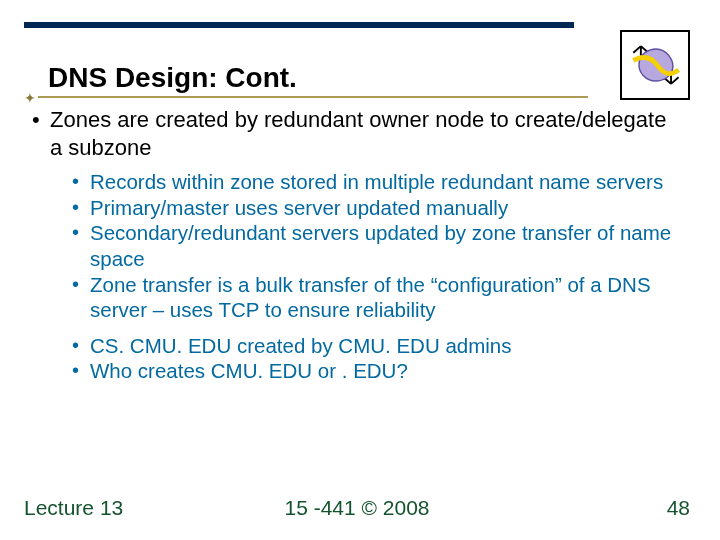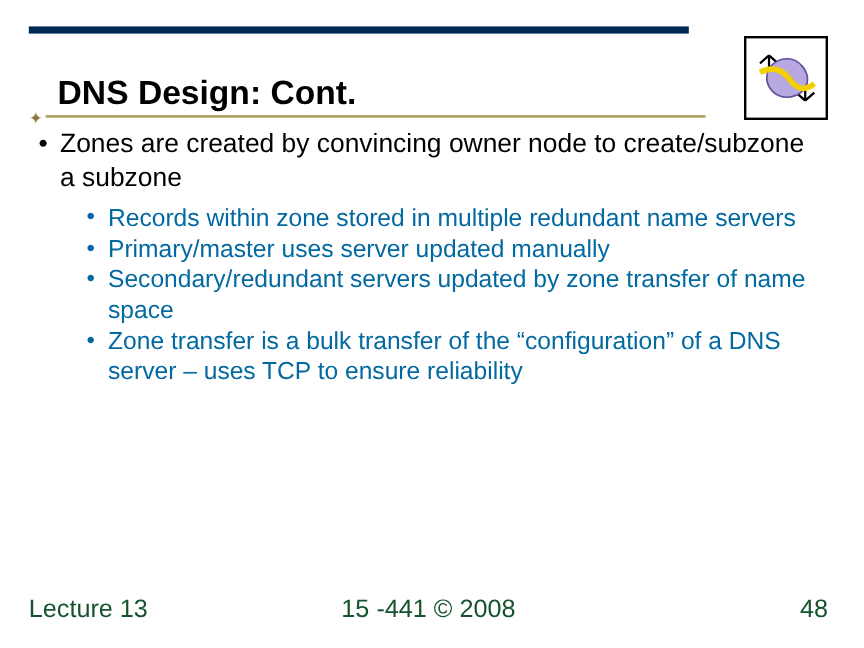--- a/index.html
+++ b/index.html
@@ -117,26 +117,30 @@
 <div class="logo-box">
   <svg viewBox="0 0 70 70">
     <path d="M20 15 L12 22 M20 15 L28 22 M20 15 L20 25" stroke="#000" stroke-width="2" fill="none"></path>
     <path d="M52 55 L44 48 M52 55 L60 48 M52 55 L52 45" stroke="#000" stroke-width="2" fill="none"></path>
     <path d="M18 35 C18 22 30 18 36 18 C48 18 54 30 54 36 C54 48 42 52 36 52 C24 52 18 42 18 35 Z" fill="#b8a8e0" stroke="#6050a0" stroke-width="1.5"></path>
     <path d="M12 30 Q 28 22 38 36 Q 48 50 60 40" stroke="#f5d000" stroke-width="5" fill="none"></path>
   </svg>
 </div>
 
 <div class="content">
-  <div class="l1">Zones are created by convincing owner node to create/subzone a subzone</div>
+  <div class="l1">Zones are created by redundant owner node to create/delegate a subzone</div>
   <div class="l2-group">
     <div class="l2">Records within zone stored in multiple redundant name servers</div>
     <div class="l2">Primary/master uses server updated manually</div>
     <div class="l2">Secondary/redundant servers updated by zone transfer of name space</div>
     <div class="l2">Zone transfer is a bulk transfer of the “configuration” of a DNS server – uses TCP to ensure reliability</div>
+  </div>
+  <div class="l2-group">
+    <div class="l2">CS. CMU. EDU created by CMU. EDU admins</div>
+    <div class="l2">Who creates CMU. EDU or . EDU?</div>
   </div>
 </div>
 
 <div class="footer">
   <span>Lecture 13</span>
   <span class="mid">15 -441 ©  2008</span>
   <span>48</span>
 </div>
 
 </body></html>

